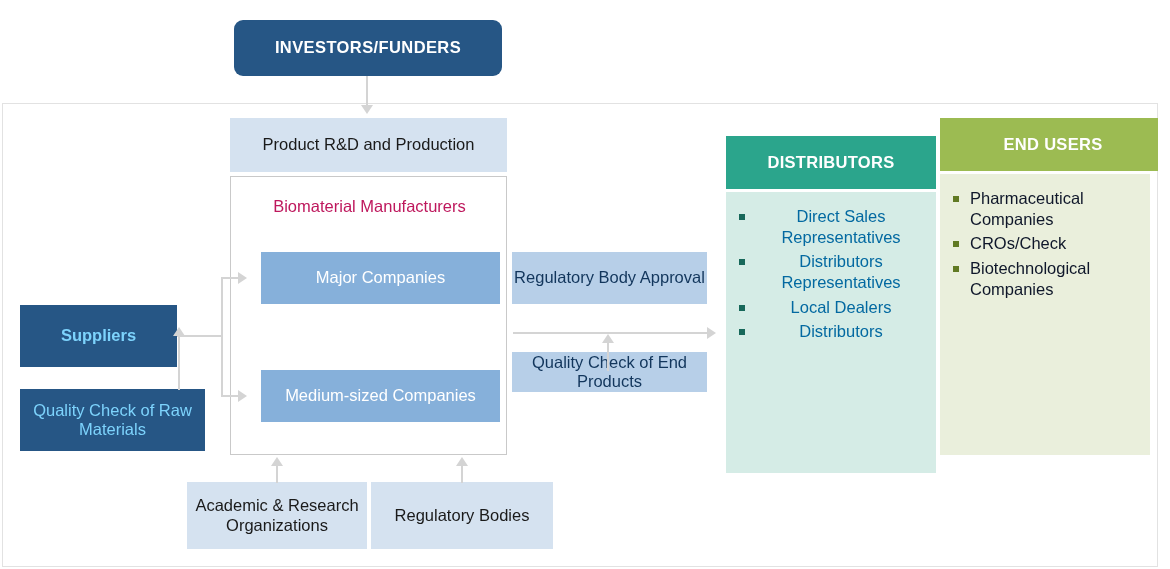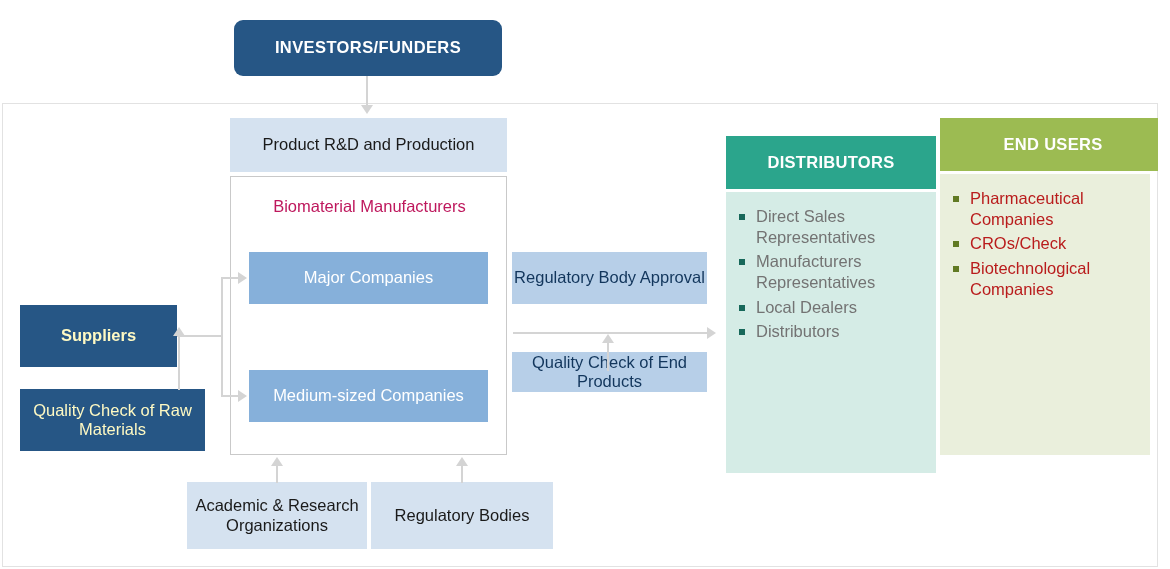--- a/index.html
+++ b/index.html
@@ -82,38 +82,39 @@
     width: 277px;
     height: 50px;
     color: #be185d;
     font-size: 16.5px;
   }
 
   .company-box {
     background: #86b0da;
     color: #ffffff;
     font-size: 16.5px;
+    margin-left: 12px;
   }
   #major-companies {
     left: 249px;
     top: 252px;
     width: 239px;
     height: 52px;
   }
   #medium-companies {
     left: 249px;
     top: 370px;
     width: 239px;
     height: 52px;
   }
 
   
   .dark-box {
     background: #265685;
-    color: #fef9c3;
+    color: #7dd3fc;
     font-size: 16.5px;
   }
   #suppliers {
     left: 20px;
     top: 305px;
     width: 157px;
     height: 62px;
     font-weight: bold;
   }
   #quality-raw {
@@ -201,26 +202,26 @@
   .panel-body li .bullet {
     position: absolute;
     left: 3px;
     top: 8px;
     width: 6px;
     height: 6px;
   }
 
   #distributors-panel { left: 726px; margin-top: 18px; }
   #distributors-panel .panel-header { background: #2ba58c; }
-  #distributors-panel .panel-body { background: #d5ece6; color: #737373; }
+  #distributors-panel .panel-body { background: #d5ece6; color: #0369a1; text-align: center; }
   #distributors-panel .bullet { background: #17685a; }
 
   #endusers-panel { left: 940px; }
   #endusers-panel .panel-header { background: #9cbb52; padding-left: 8px; }
-  #endusers-panel .panel-body { background: #eaefdc; color: #b91c1c; }
+  #endusers-panel .panel-body { background: #eaefdc; color: #0f172a; }
   #endusers-panel .bullet { background: #617a23; }
 
   
   .line { background: #d4d4d4; }
   .vline { width: 2px; }
   .hline { height: 2px; }
 
   .arrow-down, .arrow-up, .arrow-right {
     width: 0; height: 0;
     border-style: solid;
@@ -300,21 +301,21 @@
   <div id="distributors-panel" class="abs panel">
     <div class="panel-header">DISTRIBUTORS</div>
     <div class="panel-body">
       <ul>
         <li>
           <span class="bullet"></span>
           <span>Direct Sales Representatives</span>
         </li>
         <li>
           <span class="bullet"></span>
-          <span>Manufacturers Representatives</span>
+          <span>Distributors Representatives</span>
         </li>
         <li>
           <span class="bullet"></span>
           <span>Local Dealers</span>
         </li>
         <li>
           <span class="bullet"></span>
           <span>Distributors</span>
         </li>
       </ul>

